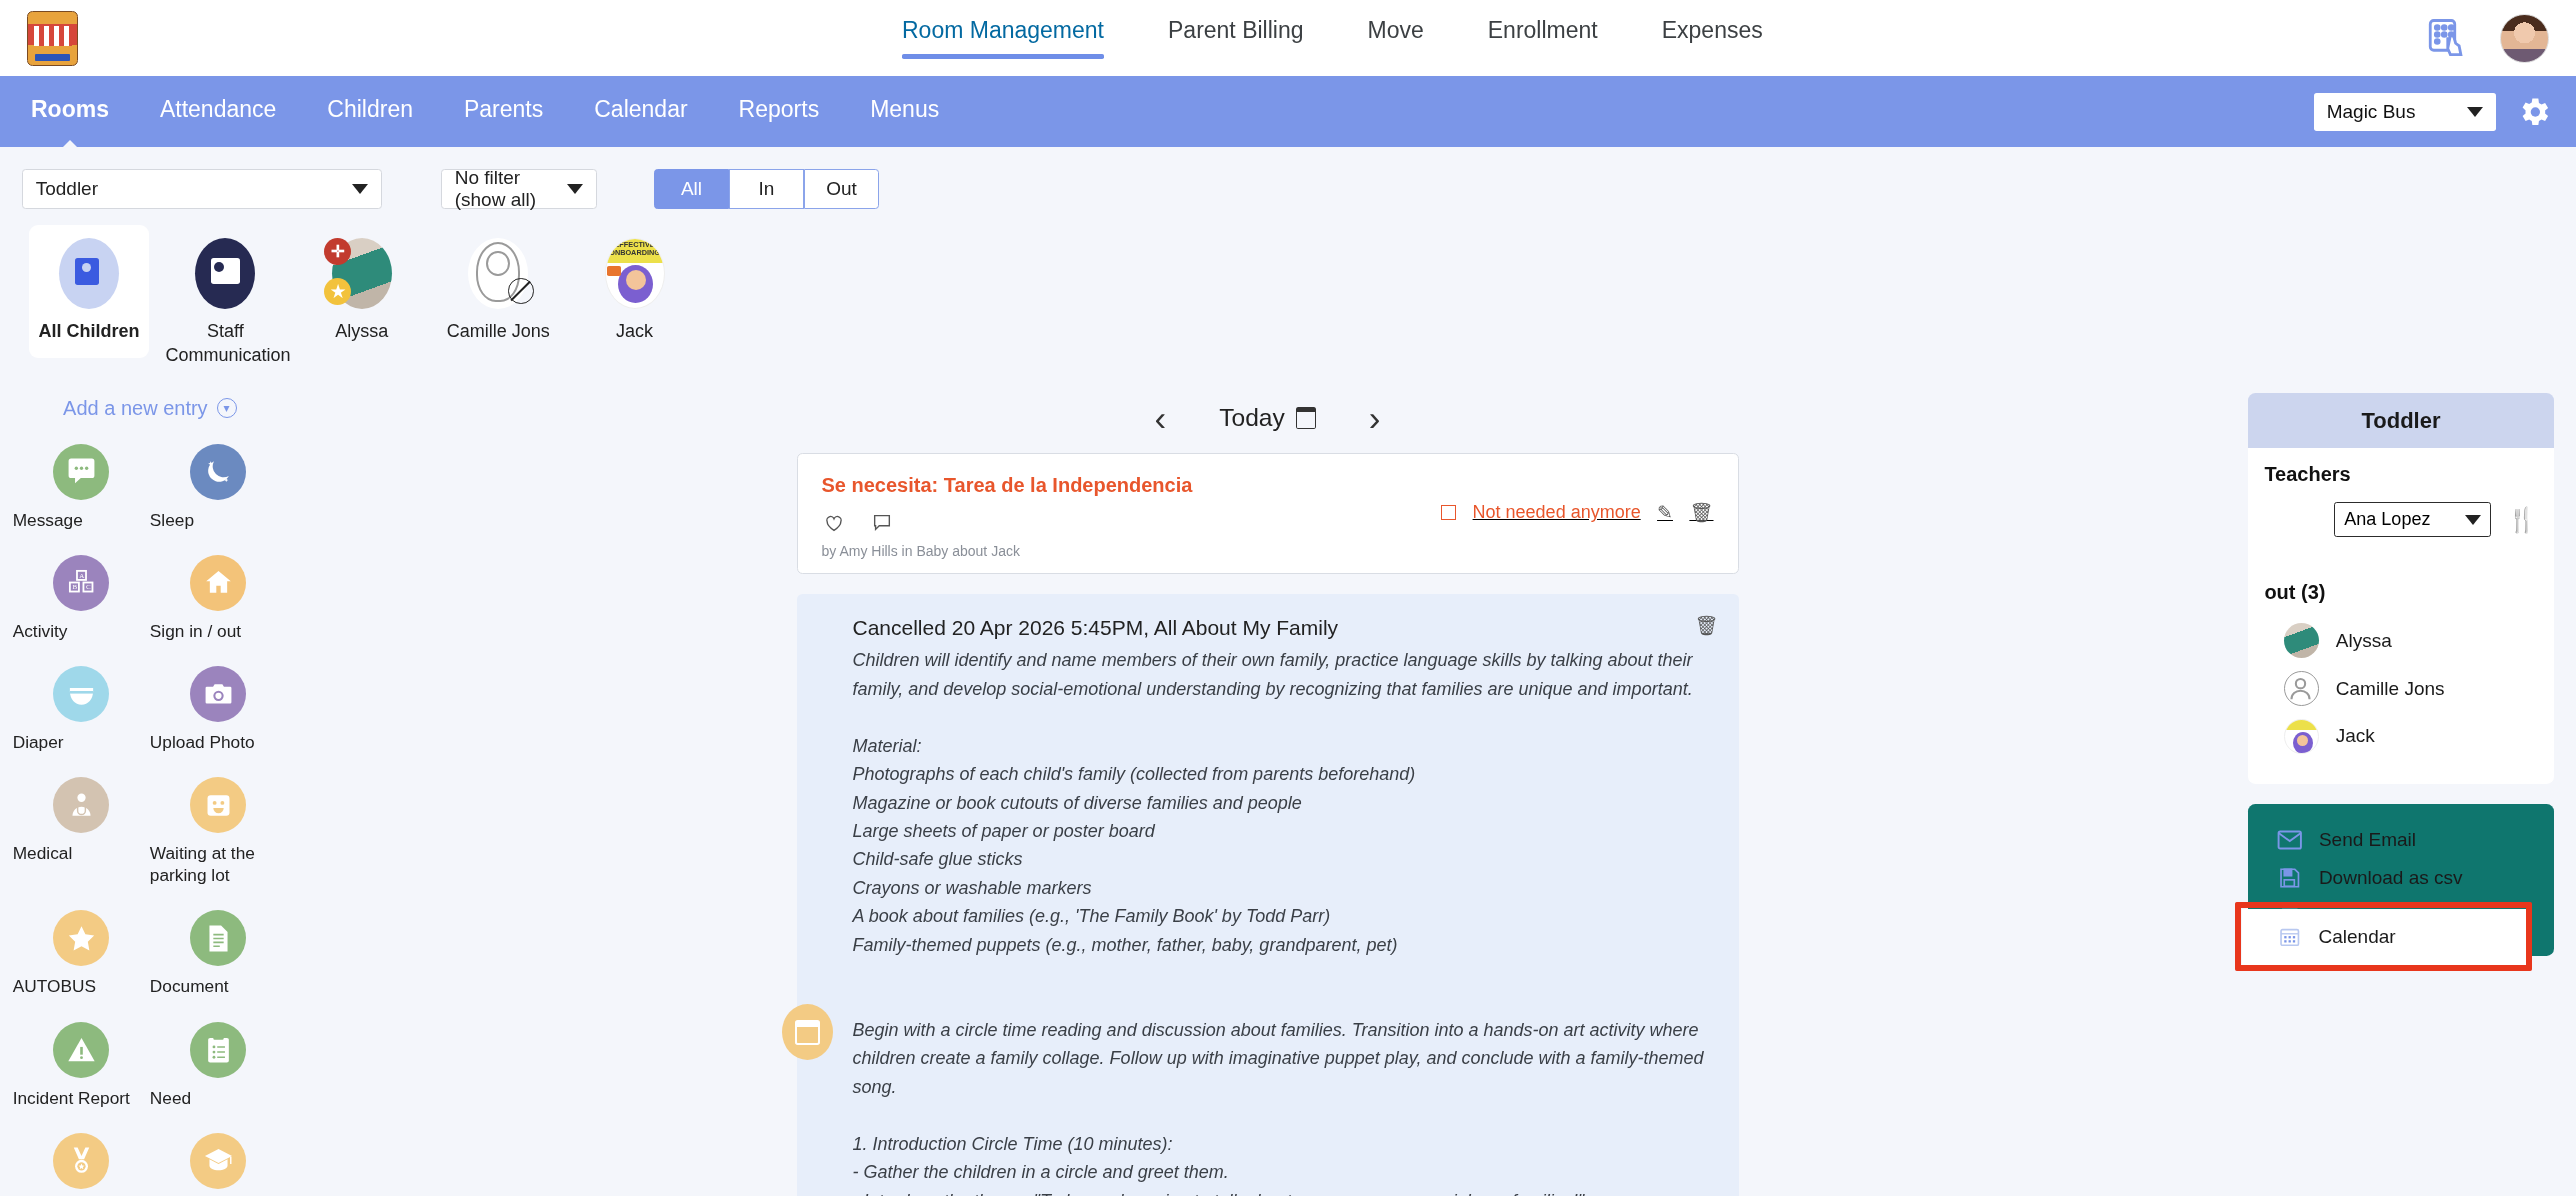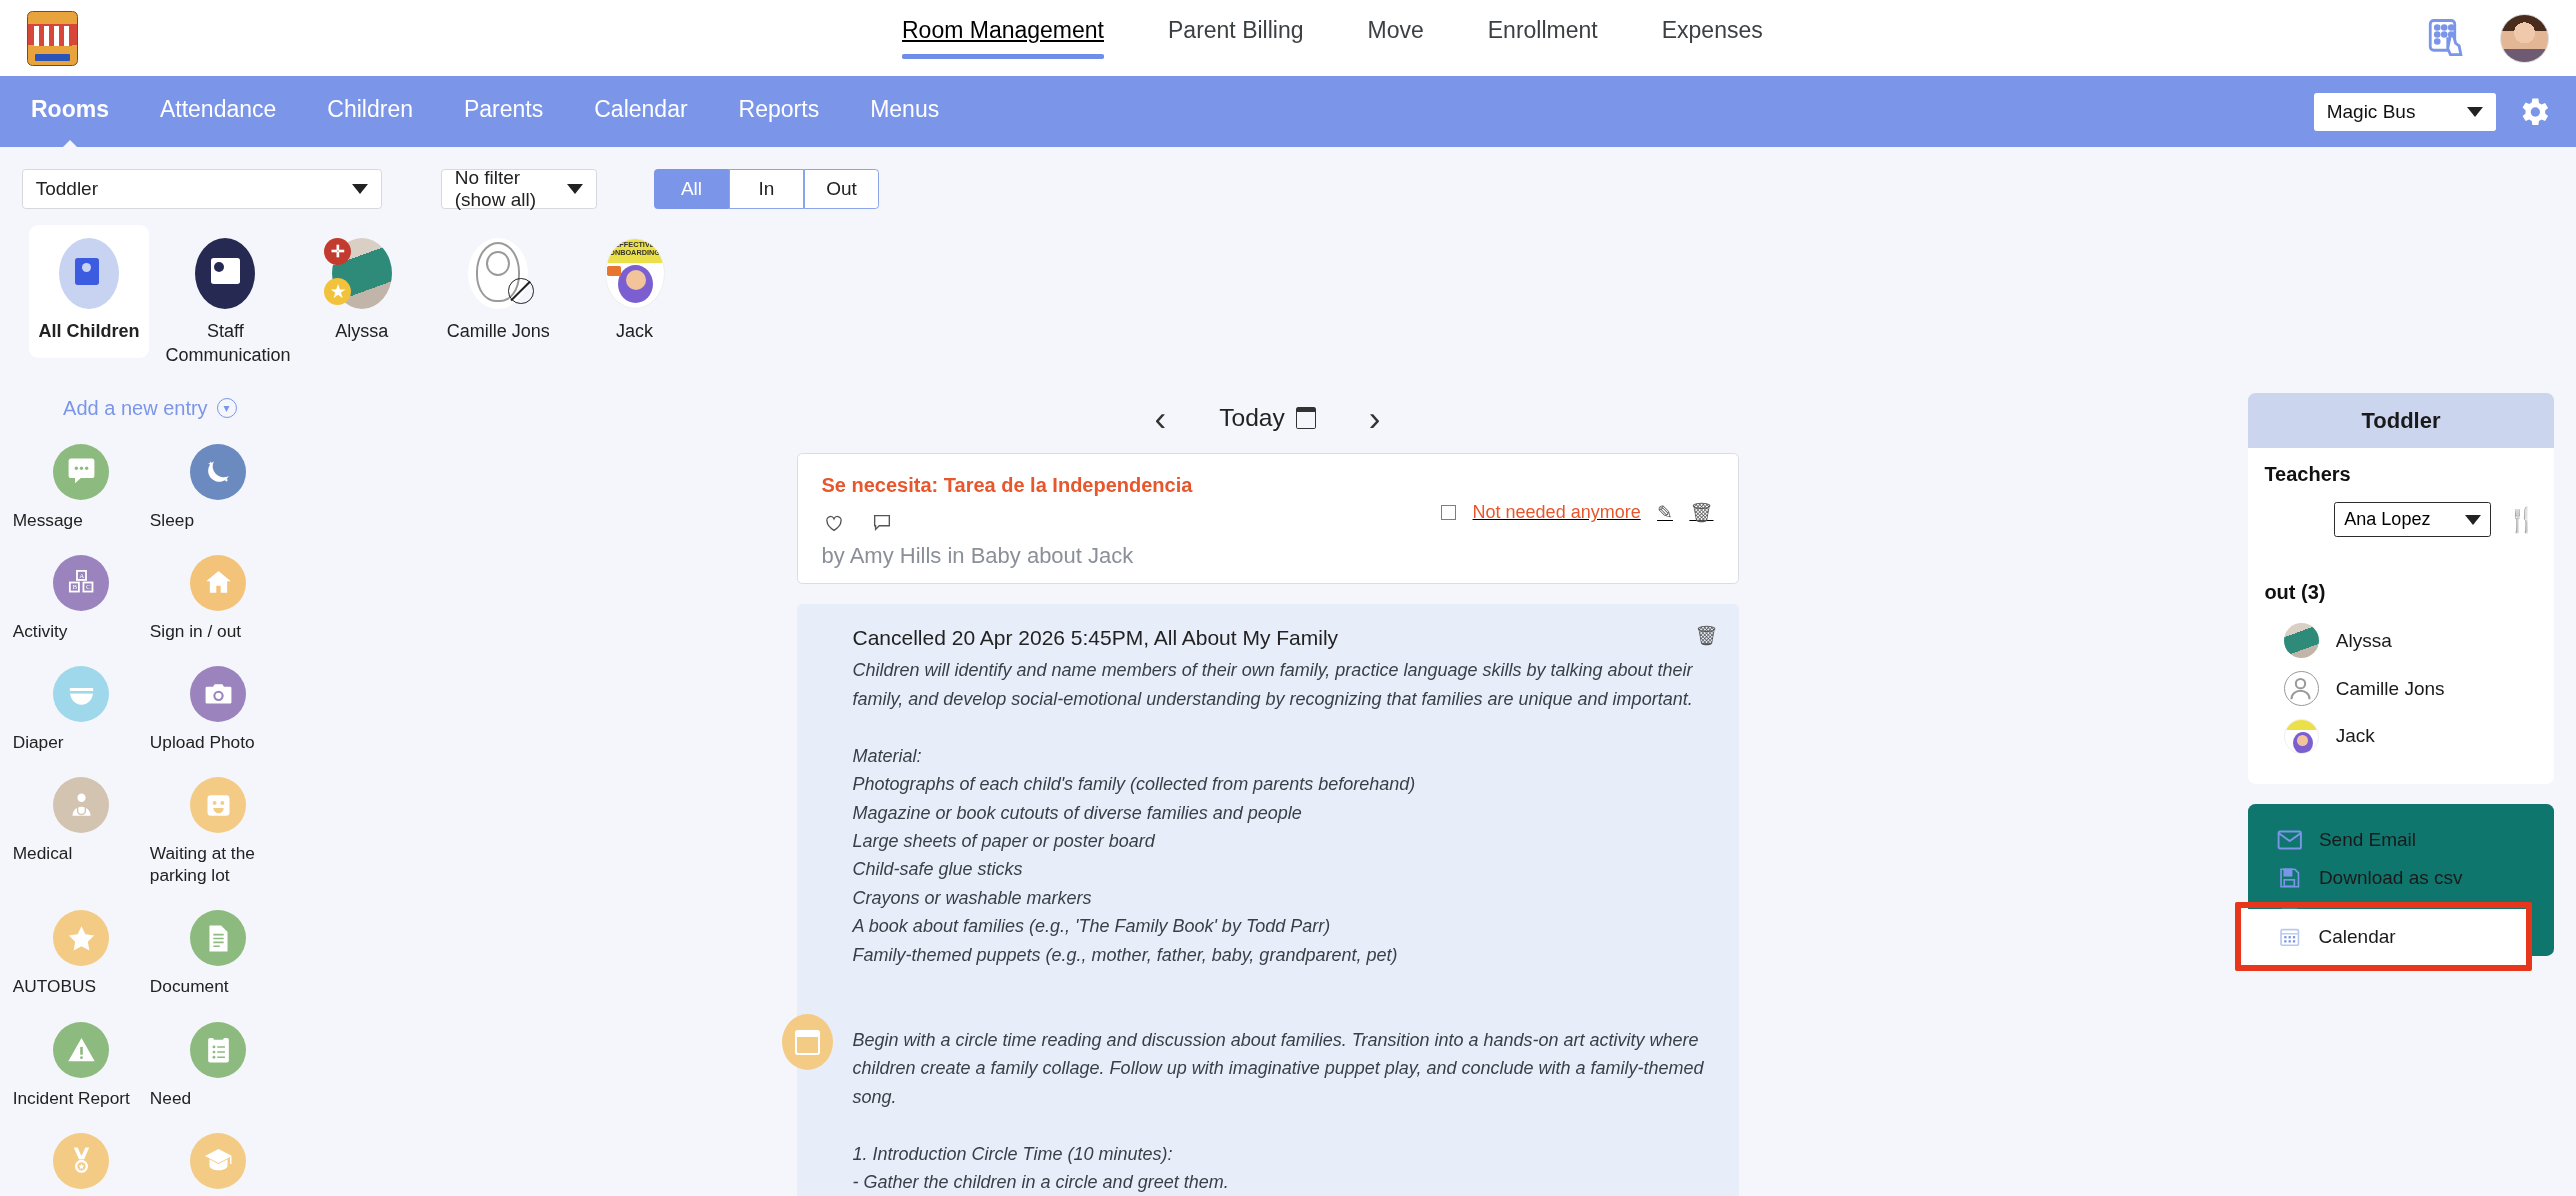--- a/index.html
+++ b/index.html
@@ -28,21 +28,21 @@
   }
   .logo::after {
     content:""; position:absolute; left:7.3px; right:7.3px; bottom:3.6px; height:7.3px;
     background:#2b54b8; border-radius:0.9px;
   }
   .topnav { display:flex; align-items:center; gap:0; margin-left: 824px; }
   .topnav a {
     font-size: 23px; color:#3c4043; text-decoration:none;
     padding: 0 0 14.6px 0; margin-right: 64px; position: relative; white-space: nowrap;
   }
-  .topnav a.active { color:#000000; text-decoration: underline; }
+  .topnav a.active { color:#0369a1; }
   .topnav a.active::after {
     content:""; position:absolute; left:0; right:0; bottom:0;
     height:4.6px; background:#6f8ee8; border-radius:1.8px;
   }
   .topright { position:absolute; right: 27px; display:flex; align-items:center; gap:33px; }
   .keypad-icon { width:42px; height:42px; }
   .avatar-top {
     width:49px; height:49px; border-radius:50%;
     background: radial-gradient(circle at 50% 38%, #f0c9ad 0 28%, transparent 28%),
                 linear-gradient(#4a2c1d 0 34%, #e3b695 34% 72%, #6e5a72 72% 100%);
@@ -148,21 +148,21 @@
   .cal-glyph { width:20px;height:22px;border:1.8px solid #333;border-radius:1.8px;position:relative; }
   .cal-glyph::before{content:"";position:absolute;left:0;right:0;top:0;height:4.6px;background:#333;}
 
   .card {
     background:#fff; border:0.9px solid #d9dde4; border-radius:5.5px;
     margin: 0 auto; width: 942px;
   }
   .card.need { padding: 20px 24px 14.6px 24px; position:relative; }
   .need-title { color:#e8562c; font-size:20px; font-weight:bold; margin-bottom: 14.6px; }
   .need-acts { display:flex; gap: 24px; align-items:center; }
-  .need-meta { color:#8a8f98; font-size:22px; margin-top: 9px; }
+  .need-meta { color:#8a8f98; font-size:14px; margin-top: 9px; }
   .need-right { position:absolute; right:24px; top:47px; display:flex; align-items:center; gap:16.4px;text-decoration:underline; }
   .cb { width:15.5px;height:15.5px;border:1.8px solid #e8562c; }
   .need-right .txt { color:#e8562c; font-size:18px; }
   .ic-btn { color:#555; font-size:19px; cursor:pointer; }
 
   .act-card {
     background:#e7eefa; border-radius:5.5px; margin: 20px auto 0; width: 942px;
     padding: 22px 27px 9px 56px; position:relative; min-height: 601px;
   }
   .act-title { font-size:21px; color:#222; margin-bottom: 6px; }

